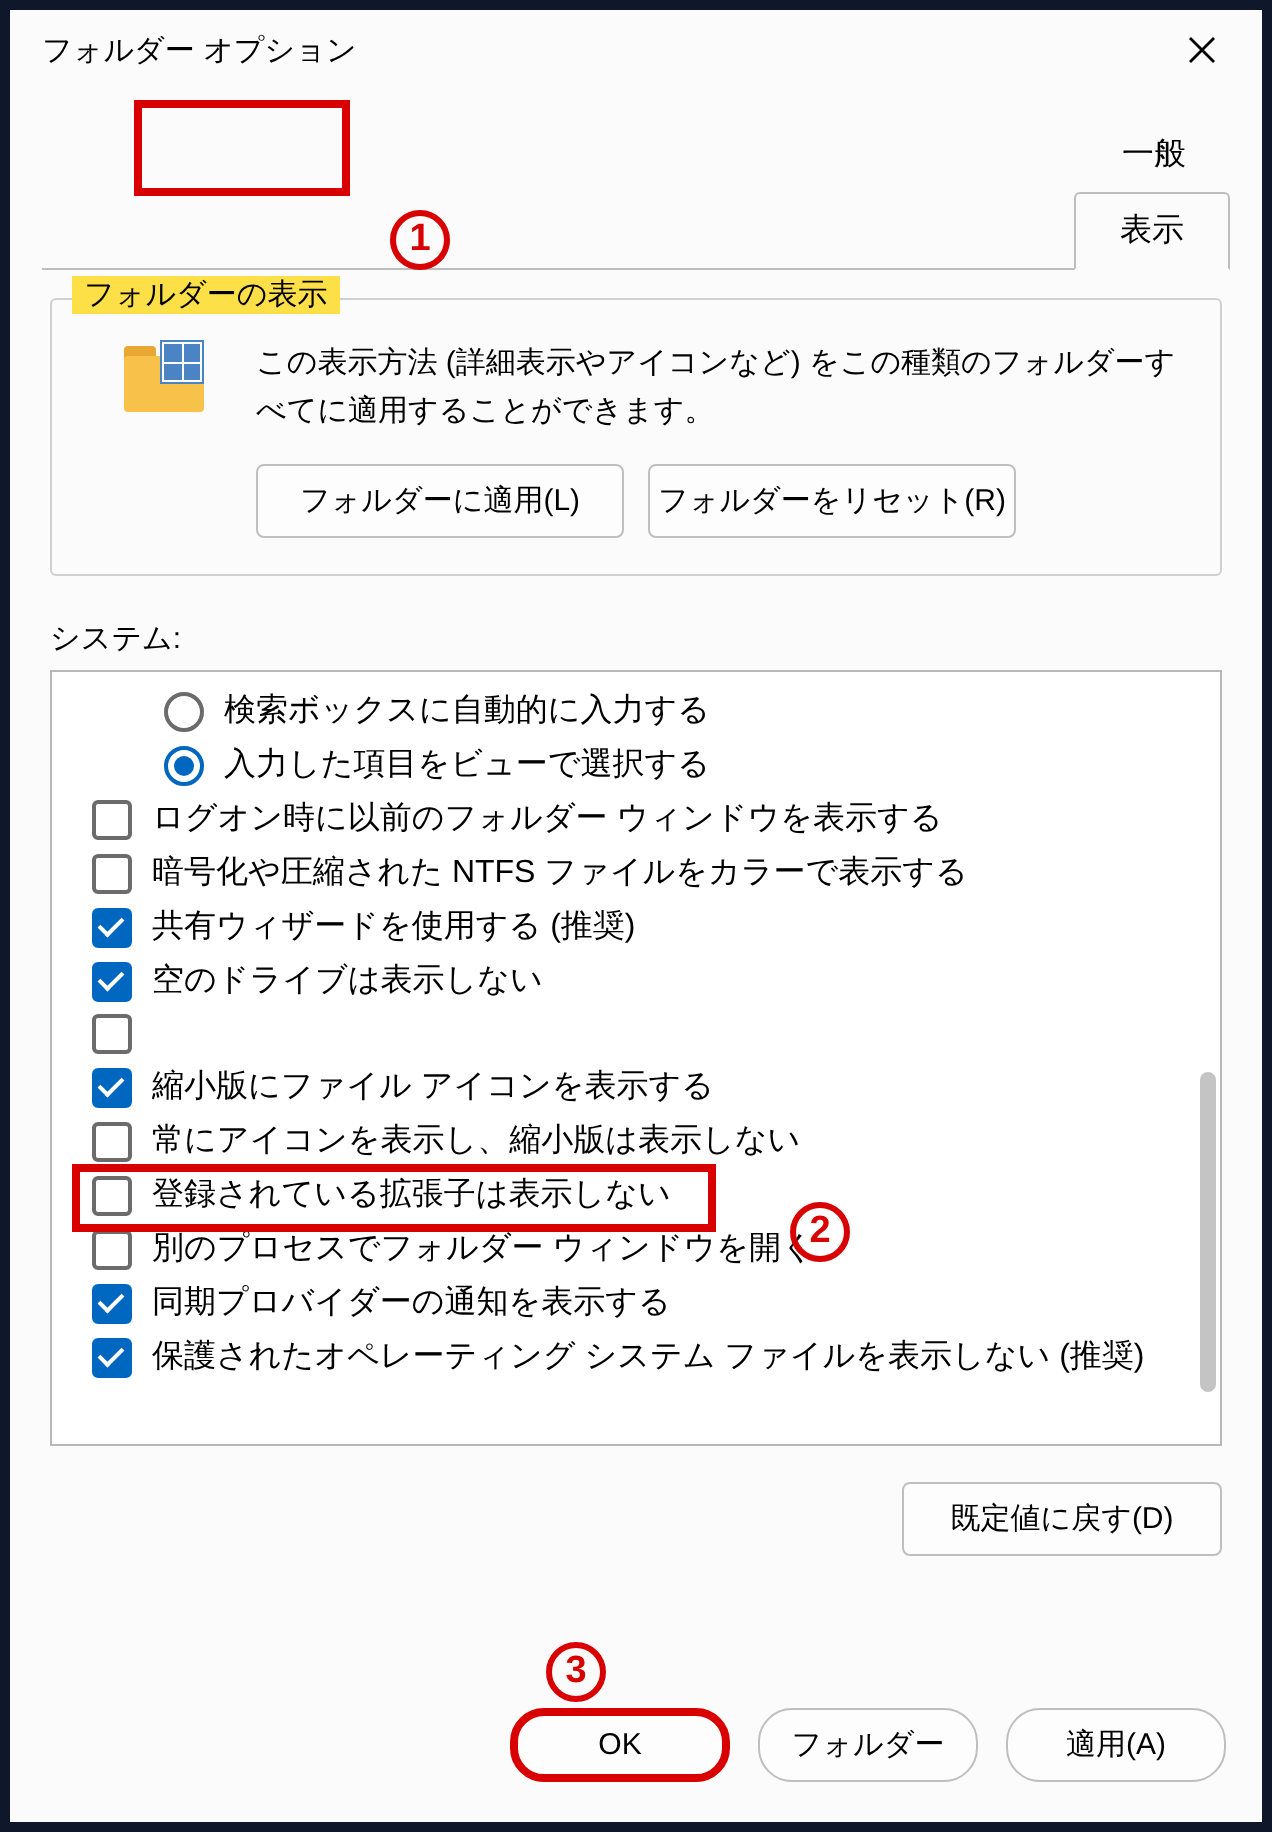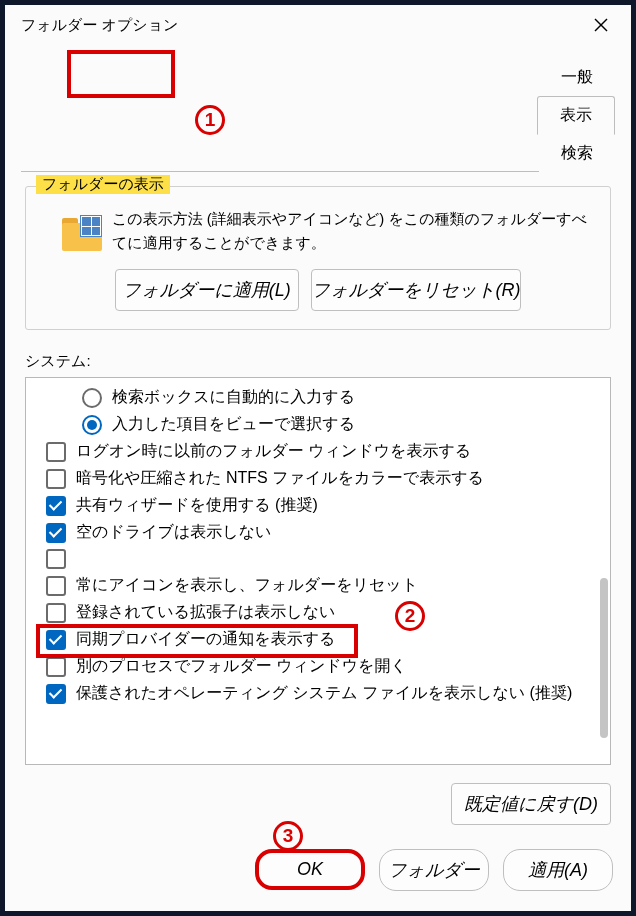--- a/index.html
+++ b/index.html
@@ -80,22 +80,22 @@
   .groupbox .legend {
     position: absolute;
     top: -12px;
     left: 10px;
     background: #fde047;
     padding: 0 6px;
     font-size: 15px;
   }
   .folder-row {
     display: flex;
-    align-items: flex-end;
-    gap: 6px;
+    align-items: flex-start;
+    gap: 22px;
     margin-bottom: 14px;
   }
   .folder-icon {
     width: 46px; height: 40px;
     flex-shrink: 0;
     position: relative;
     margin-top: 2px;
     margin-left: 22px;
   }
   .folder-icon .folder-back {
@@ -131,25 +131,24 @@
     display: flex;
     gap: 12px;
     justify-content: center;
     padding: 0 8px;
   }
   .btn {
     border: 1px solid #bfbfbf;
     background: #fdfdfd;
     border-radius: 4px;
     padding: 8px 0;
-    font-size: 18px;
+    font-size: 15px;
     text-align: center;
     cursor: pointer;
     min-width: 184px;
-    font-style: italic;
   }
   .section-label { font-size: 15px; margin-bottom: 6px; }
   .listbox {
     border: 1px solid #b8b8b8;
     background: #fff;
     height: 388px;
     position: relative;
     overflow: hidden;
   }
   .list-inner {
@@ -254,21 +253,20 @@
       <svg width="14" height="14" viewBox="0 0 14 14">
           <line x1="1" y1="1" x2="13" y2="13" stroke="#000" stroke-width="1.4"></line>
           <line x1="13" y1="1" x2="1" y2="13" stroke="#000" stroke-width="1.4"></line>
         </svg>
     </div>
   </div>
 
   <div class="tabs">
     <div class="tab">一般</div>
     <div class="tab active">表示</div>
-    <div class="tab">検索</div>
     <div class="tab-highlight" style="left:62px; top:-9px; width:108px; height:48px;"></div>
   </div>
 
   <div class="tab-panel">
 
     <div class="groupbox">
       <div class="legend">フォルダーの表示</div>
       <div class="folder-row">
         <div class="folder-icon">
           <div class="folder-tab"></div>
@@ -315,34 +313,38 @@
             <span>共有ウィザードを使用する (推奨)</span>
           </div>
           <div class="item">
             <span class="cbox checked"></span>
             <span>空のドライブは表示しない</span>
           </div>
           <div class="item">
             <span class="cbox"></span>
           </div>
           <div class="item">
-            <span class="cbox"></span>
-            <span>常にアイコンを表示し、フォルダーをリセット</span>
+            <span class="cbox checked"></span>
+            <span>縮小版にファイル アイコンを表示する</span>
+          </div>
+          <div class="item">
+            <span class="cbox"></span>
+            <span>常にアイコンを表示し、縮小版は表示しない</span>
           </div>
           <div class="item">
             <span class="cbox"></span>
             <span>登録されている拡張子は表示しない</span>
           </div>
           <div class="item">
+            <span class="cbox"></span>
+            <span>別のプロセスでフォルダー ウィンドウを開く</span>
+          </div>
+          <div class="item">
             <span class="cbox checked"></span>
             <span>同期プロバイダーの通知を表示する</span>
-          </div>
-          <div class="item">
-            <span class="cbox"></span>
-            <span>別のプロセスでフォルダー ウィンドウを開く</span>
           </div>
           <div class="item">
             <span class="cbox checked"></span>
             <span>保護されたオペレーティング システム ファイルを表示しない (推奨)</span>
           </div>
         </div>
       <div class="scrollbar"></div>
       <div class="item-highlight" style="left:10px; top:246px; width:322px; height:34px;"></div>
     </div>
 

